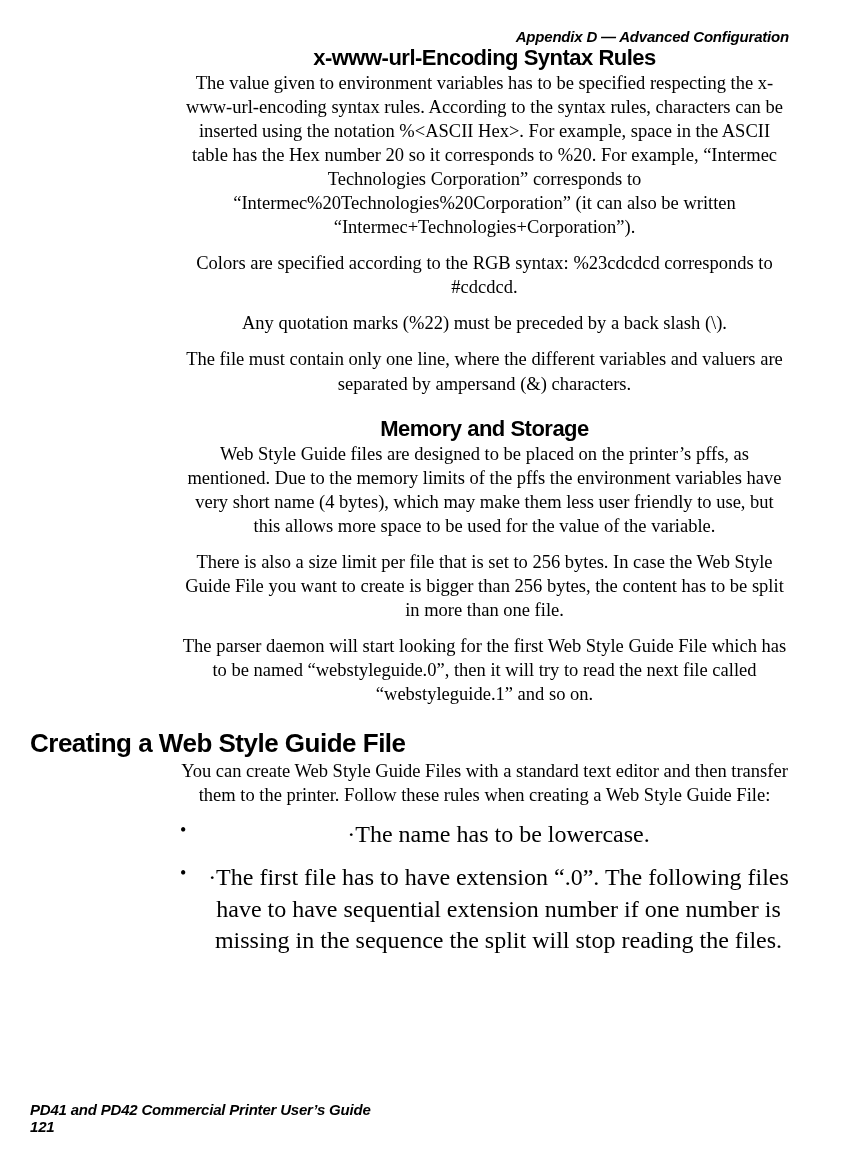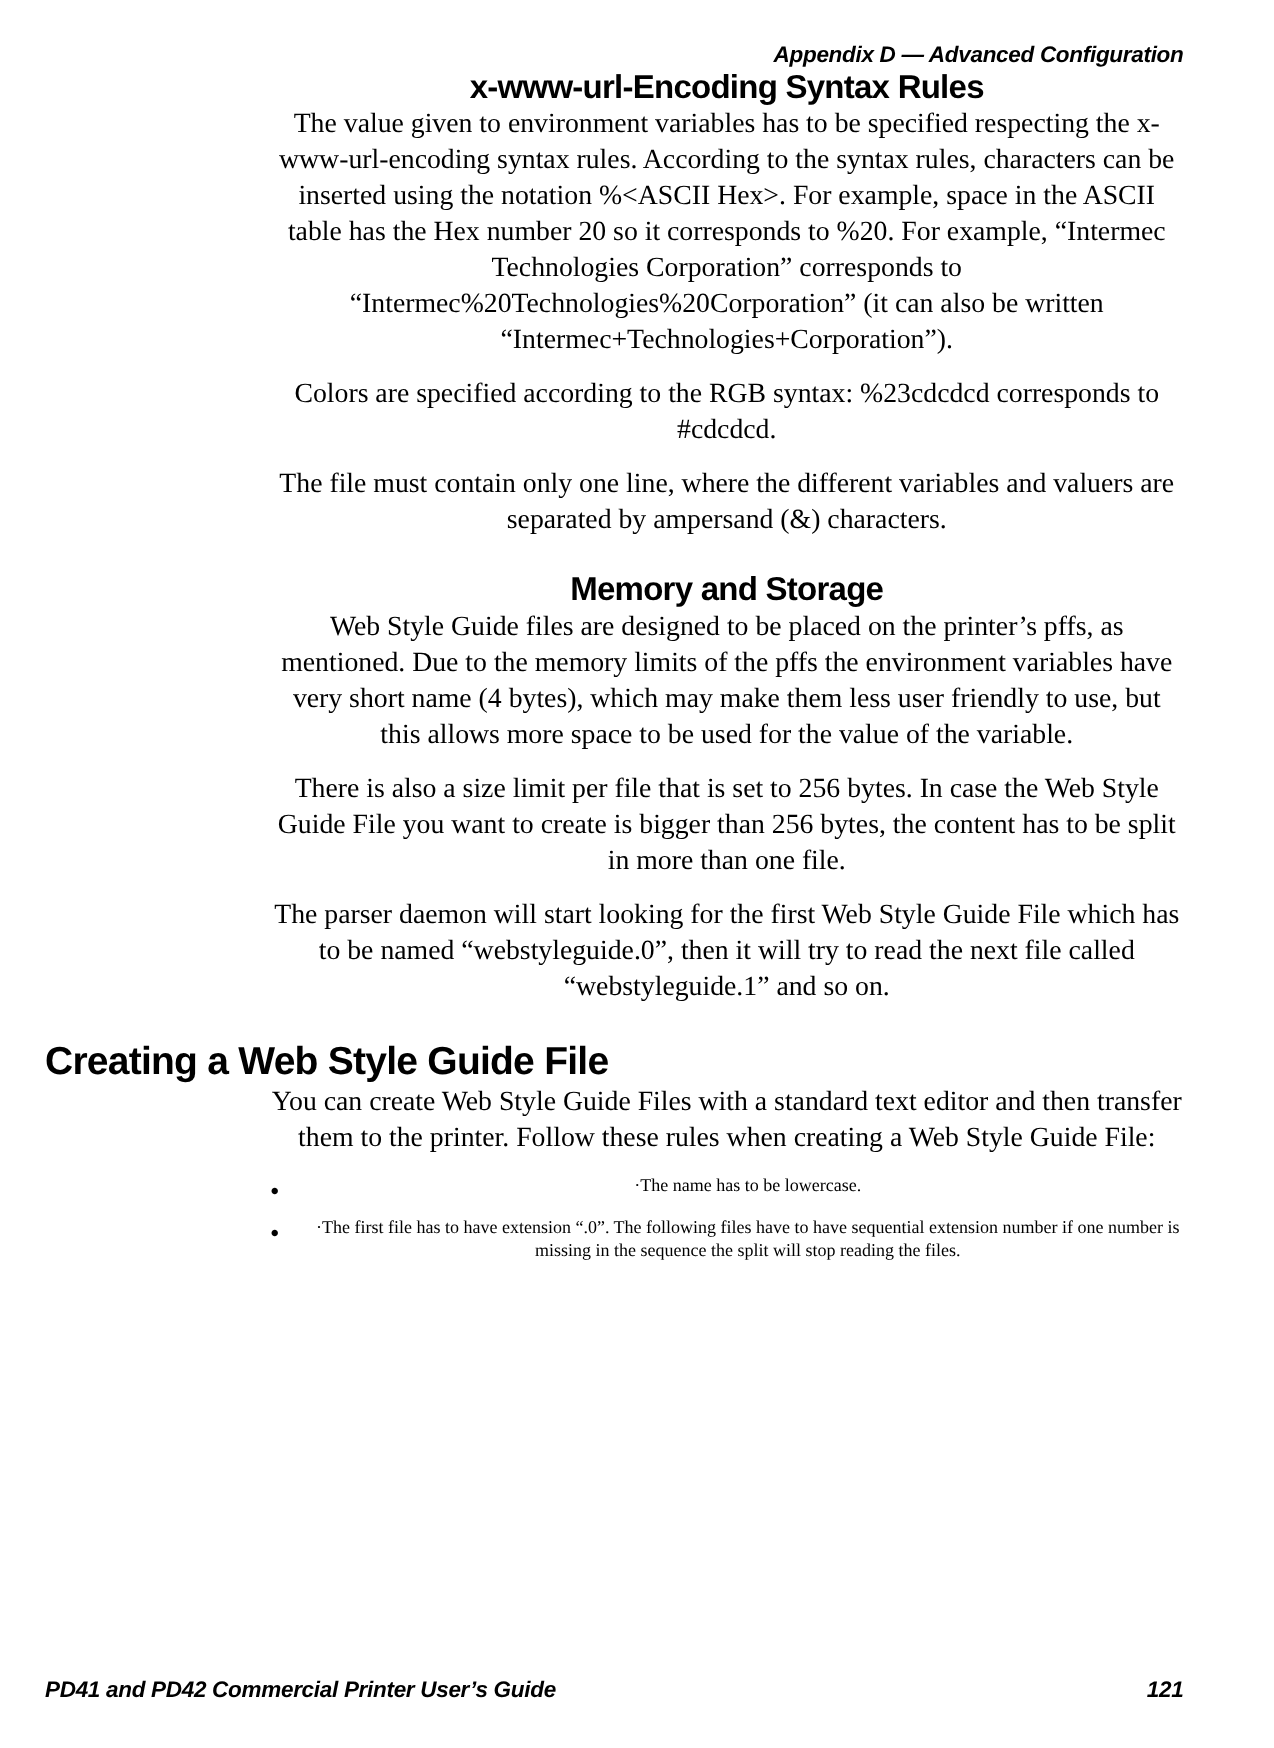--- a/index.html
+++ b/index.html
@@ -50,21 +50,21 @@
     }
     .body-text {
       font-size: 18.5px;
       line-height: 1.3;
       margin-bottom: 12px;
     }
     .bullet-list {
       list-style: none;
     }
     .bullet-item {
-      font-size: 12px;
+      font-size: 24px;
       line-height: 1.3;
       margin-bottom: 12px;
       position: relative;
       padding-left: 28px;
     }
     .bullet-item::before {
       content: "•";
       position: absolute;
       left: 0;
       top: 0;
@@ -75,20 +75,21 @@
       bottom: 30px;
       left: 30px;
       right: 60px;
       display: flex;
       justify-content: space-between;
       font-family: Arial, Helvetica, sans-serif;
       font-weight: bold;
       font-style: italic;
       font-size: 15px;
       letter-spacing: -0.2px;
+      flex-direction: column;
     }
     .block {
       margin-bottom: 20px;
     }
     .block .body-text:first-of-type {
       margin-top: 0;
     }
   </style>
 </head>
 <body>
@@ -96,20 +97,21 @@
 <div class="header">
   <span>Appendix D — Advanced Configuration</span>
 </div>
 
 <div class="content">
 
   <div class="block">
     <h2 class="section-heading">x-www-url-Encoding Syntax Rules</h2>
     <p class="body-text">The value given to environment variables has to be specified respecting the x-www-url-encoding syntax rules. According to the syntax rules, characters can be inserted using the notation %&lt;ASCII Hex&gt;. For example, space in the ASCII table has the Hex number 20 so it corresponds to %20. For example, “Intermec Technologies Corporation” corresponds to “Intermec%20Technologies%20Corporation” (it can also be written “Intermec+Technologies+Corporation”).</p>
     <p class="body-text">Colors are specified according to the RGB syntax: %23cdcdcd corresponds to #cdcdcd.</p>
+    <p class="body-text">Any quotation marks (%22) must be preceded by a back slash (\).</p>
     <p class="body-text">The file must contain only one line, where the different variables and valuers are separated by ampersand (&amp;) characters.</p>
   </div>
 
   <div class="block">
     <h2 class="section-heading">Memory and Storage</h2>
     <p class="body-text">Web Style Guide files are designed to be placed on the printer’s pffs, as mentioned. Due to the memory limits of the pffs the environment variables have very short name (4 bytes), which may make them less user friendly to use, but this allows more space to be used for the value of the variable.</p>
     <p class="body-text">There is also a size limit per file that is set to 256 bytes. In case the Web Style Guide File you want to create is bigger than 256 bytes, the content has to be split in more than one file.</p>
     <p class="body-text">The parser daemon will start looking for the first Web Style Guide File which has to be named “webstyleguide.0”, then it will try to read the next file called “webstyleguide.1” and so on.</p>
   </div>
 

